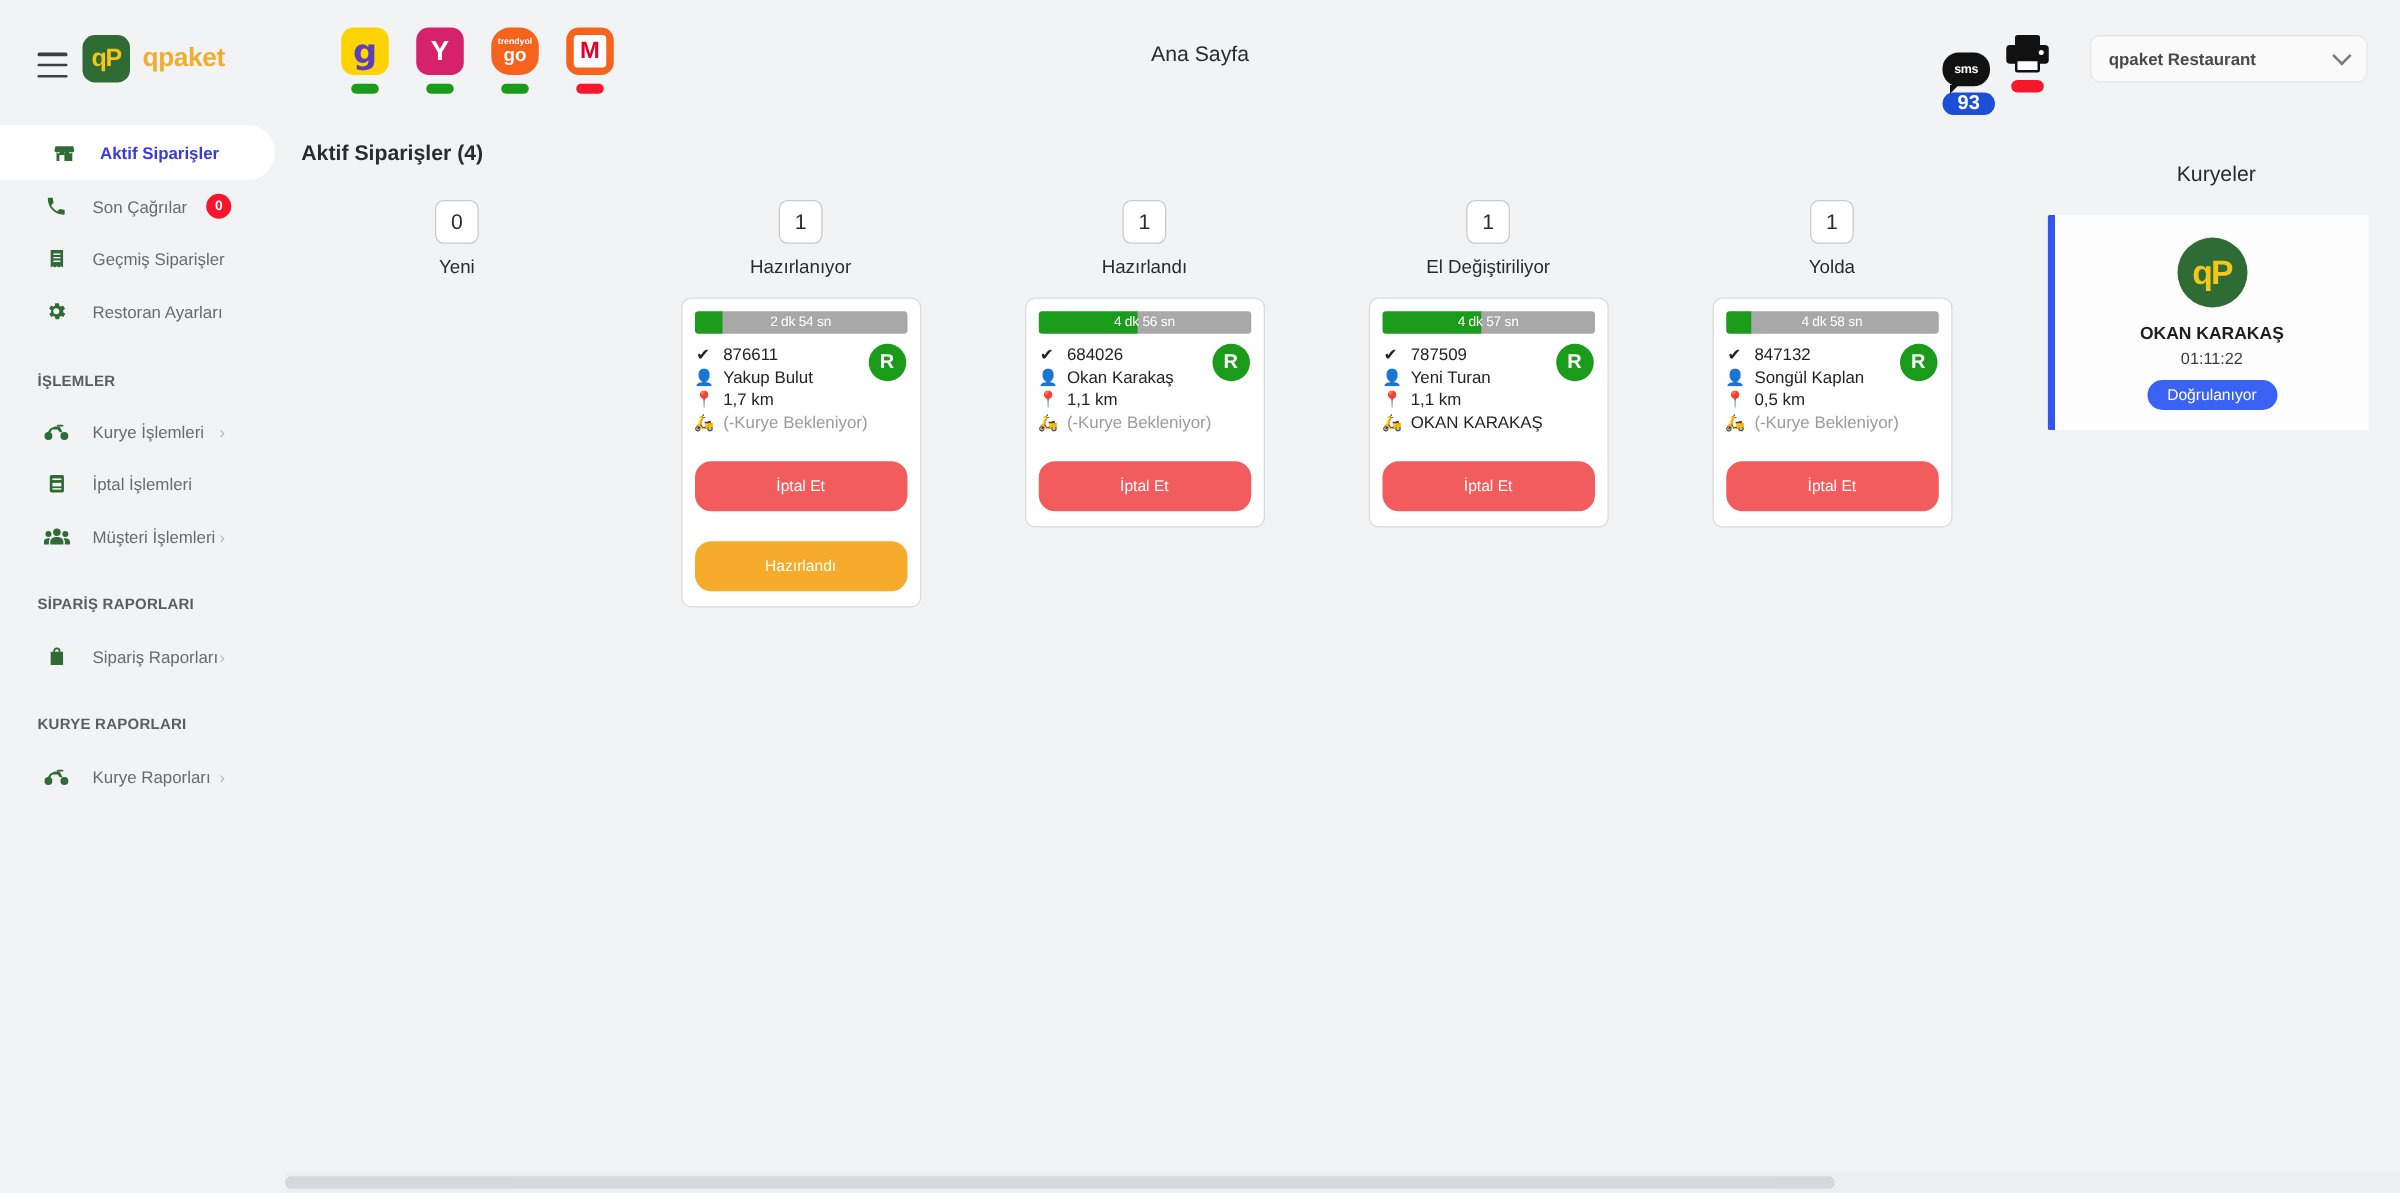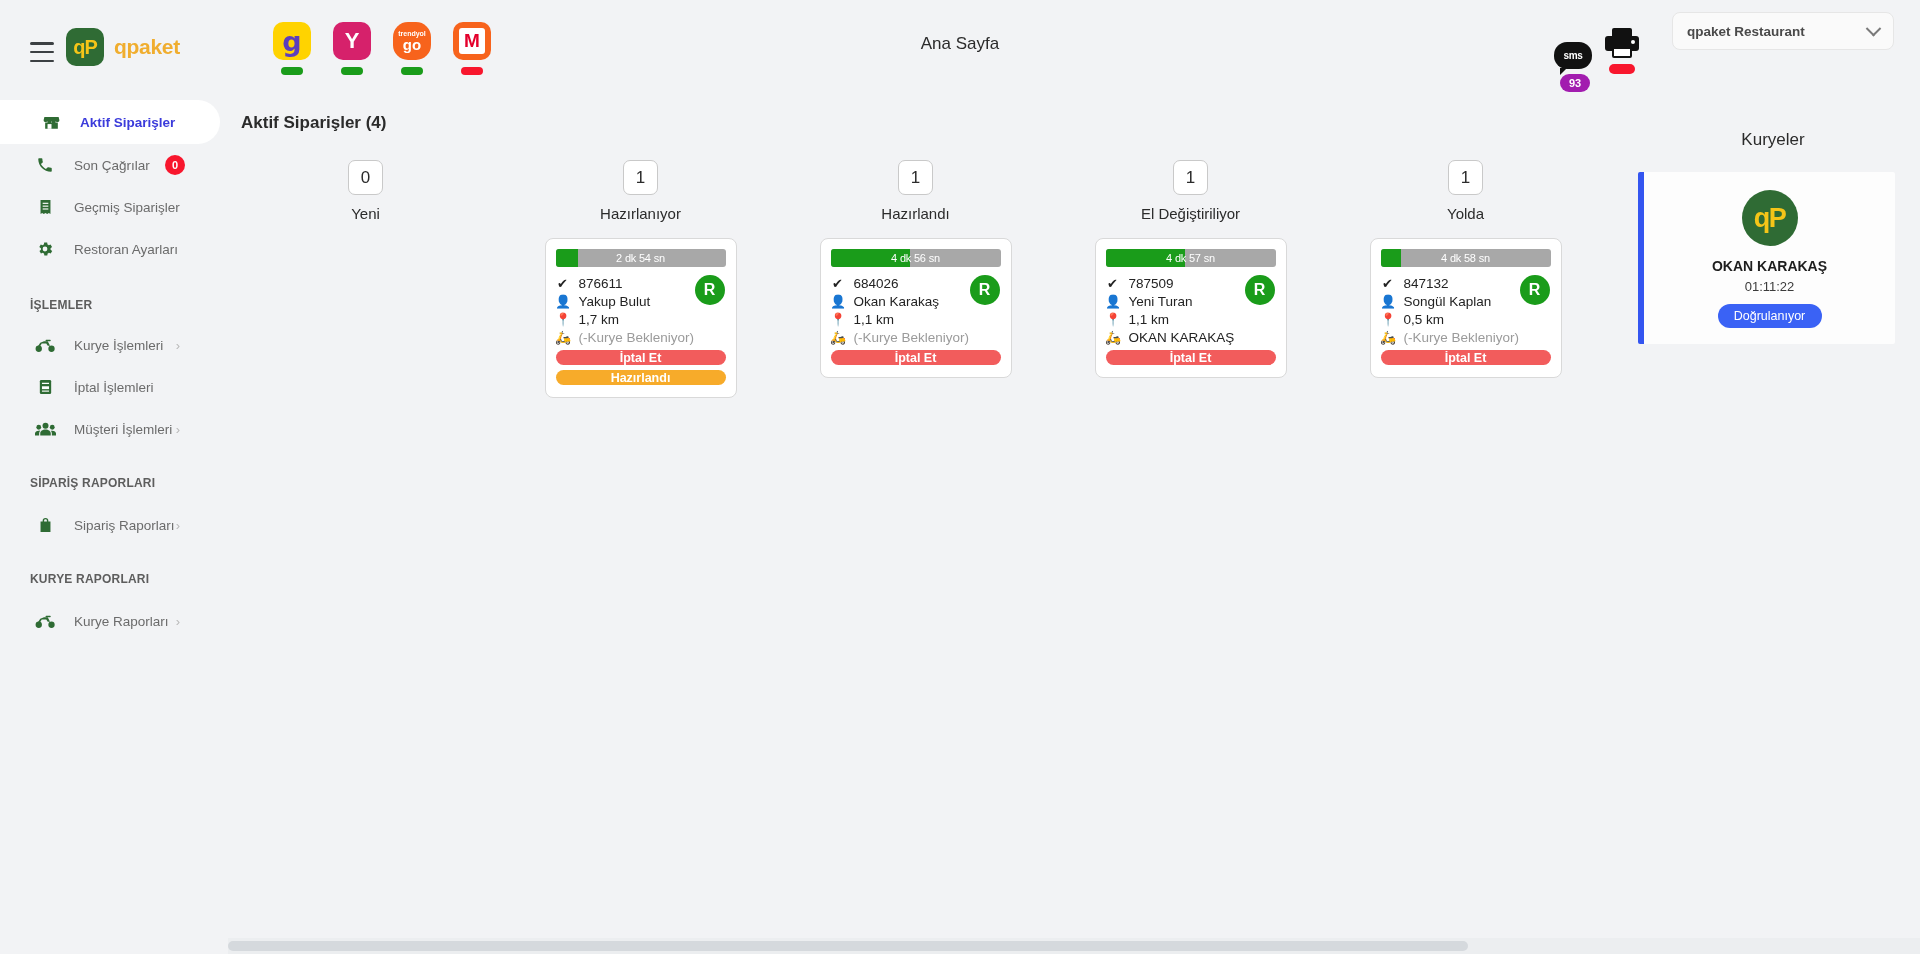--- a/index.html
+++ b/index.html
@@ -63,35 +63,35 @@
   .sms-bubble {
     width: 38px; height: 27px; background: #111; border-radius: 13px; position: relative;
     color: #fff; font-size: 10px; font-weight: bold; display: flex; align-items: center; justify-content: center;
     letter-spacing: -0.3px;
   }
   .sms-bubble:after {
     content: ""; position: absolute; left: 6px; bottom: -6px;
     border-left: 7px solid #111; border-bottom: 7px solid transparent;
   }
   .sms-badge {
-    margin: 5px auto 0; width: 30px; height: 18px; border-radius: 9px; background: #a21caf;
-    color: #fff; font-size: 11px; font-weight: bold; display: flex; align-items: center; justify-content: center;
+    margin: 5px auto 0; width: 42px; height: 18px; border-radius: 9px; background: #1d4ed8;
+    color: #fff; font-size: 16px; font-weight: bold; display: flex; align-items: center; justify-content: center;
   }
   .printer-wrap { position: absolute; left: 1602px; top: 28px; width: 40px; cursor: pointer; text-align: center; }
   .printer {
     width: 34px; height: 32px; position: relative; margin: 0 auto;
   }
   .pr-top { position:absolute; left:7px; top:0; width:20px; height:9px; background:#111; border-radius:2px 2px 0 0; }
   .pr-body { position:absolute; left:0; top:8px; width:34px; height:15px; background:#111; border-radius:3px; }
   .pr-body:after { content:""; position:absolute; right:4px; top:4px; width:4px;height:4px;border-radius:50%;background:#fff; }
   .pr-out { position:absolute; left:7px; top:19px; width:20px; height:11px; background:#fff; border:2.5px solid #111; border-radius:2px; }
   .pr-badge { margin: 4px auto 0; width: 26px; height: 10px; border-radius: 6px; background: #f8162d; }
 
   .restaurant-select {
-    position: absolute; left: 1672px; top: 12px; width: 222px; height: 38px;
+    position: absolute; left: 1672px; top: 28px; width: 222px; height: 38px;
     background: #fafafa; border: 1px solid #e6e6e6; border-radius: 8px;
     display: flex; align-items: center; justify-content: space-between;
     padding: 0 14px; cursor: pointer;
     font-size: 13.5px; font-weight: bold; color: #4a4a4a;
   }
   .chev { width: 11px; height: 11px; border-right: 2px solid #7a7a7a; border-bottom: 2px solid #7a7a7a;
           transform: rotate(45deg) translate(-2px,-2px); }
 
   
   .sidebar {
@@ -142,22 +142,22 @@
   .timebar .txt { position: relative; color: #fff; font-size: 11px; letter-spacing: -0.2px; }
   .crow { display: flex; align-items: center; gap: 9px; margin: 3px 0; font-size: 13.5px; color: #232323; }
   .crow .ci { width: 14px; text-align: center; color: #232323; font-size: 13px; }
   .crow.muted, .crow.muted .ci { color: #9b9b9b; }
   .rbadge {
     position: absolute; right: 11px; top: 36px; width: 30px; height: 30px; border-radius: 50%;
     background: #1a9c1a; color: #fff; font-weight: bold; font-size: 16px;
     display: flex; align-items: center; justify-content: center;
   }
   .cbtn {
-    margin-top: 5px; height: 15px; border-radius: 13px; color: #fff; font-size: 12.5px;
-    display: flex; align-items: center; justify-content: center; cursor: pointer; border: none; width: 100%; font-weight: bold;
+    margin-top: 24px; height: 40px; border-radius: 13px; color: #fff; font-size: 12.5px;
+    display: flex; align-items: center; justify-content: center; cursor: pointer; border: none; width: 100%;
   }
   .btn-cancel { background: #f25c5c; }
   .btn-ready { background: #f7ab2a; }
 
   
   .couriers { position: absolute; left: 1410px; top: 30px; width: 270px; }
   .couriers-title { text-align: center; font-size: 17px; color: #2b2b2b; }
   .courier-card {
     margin-top: 22px; width: 257px; background: #fdfdfd;
     border-left: 6px solid #3455f0; border-radius: 2px;

